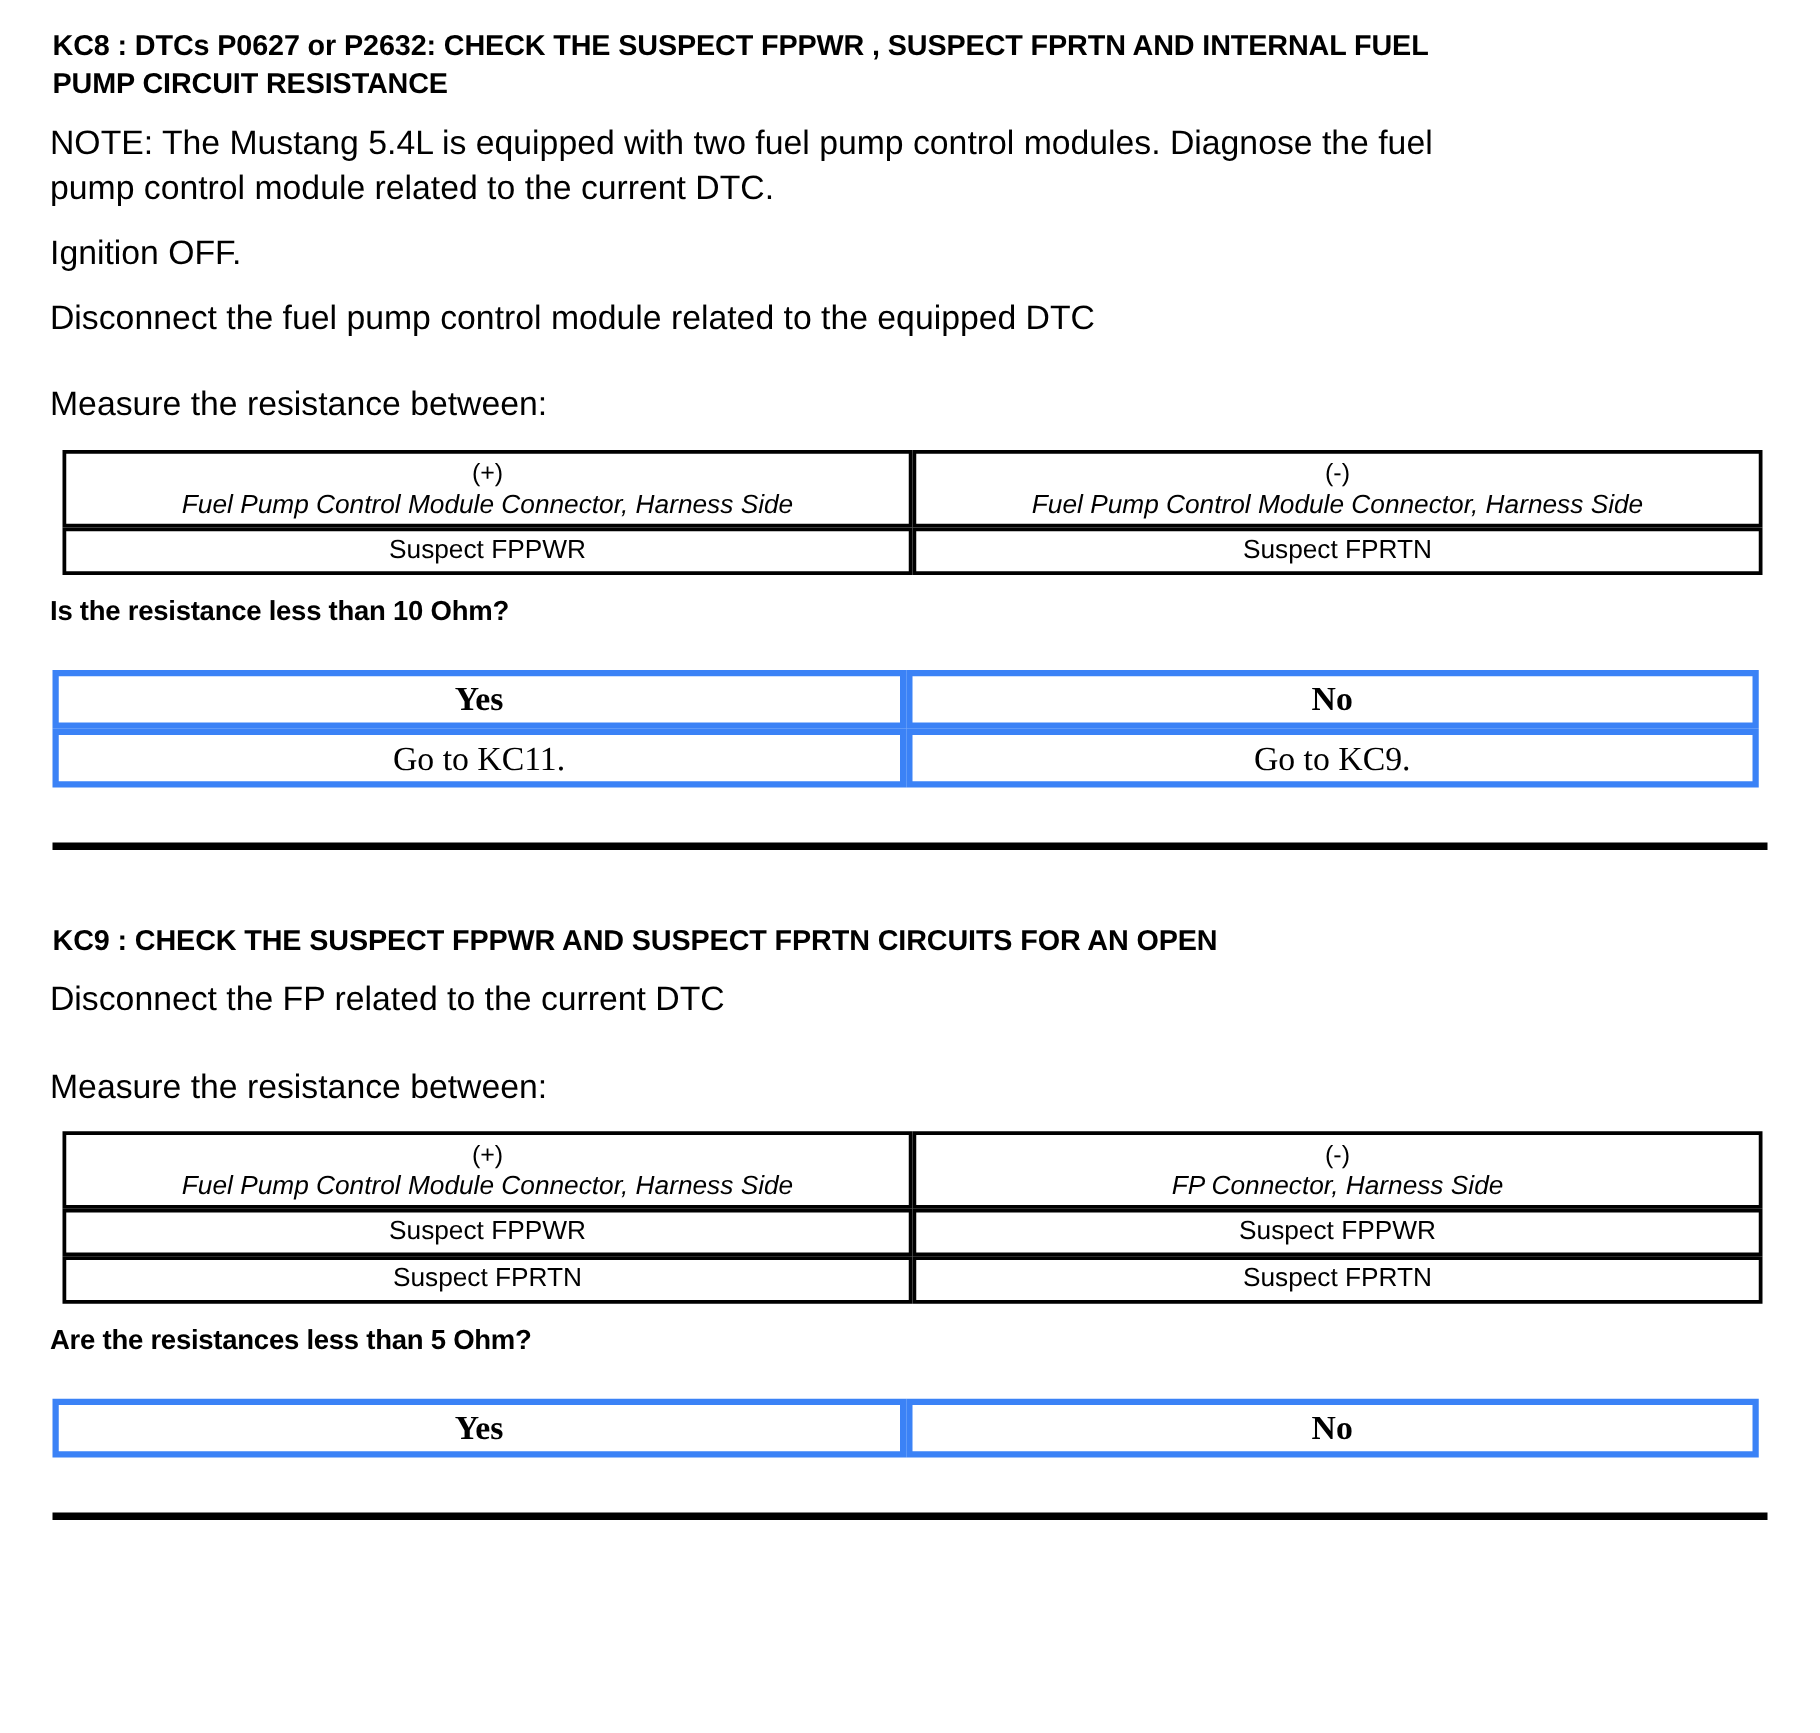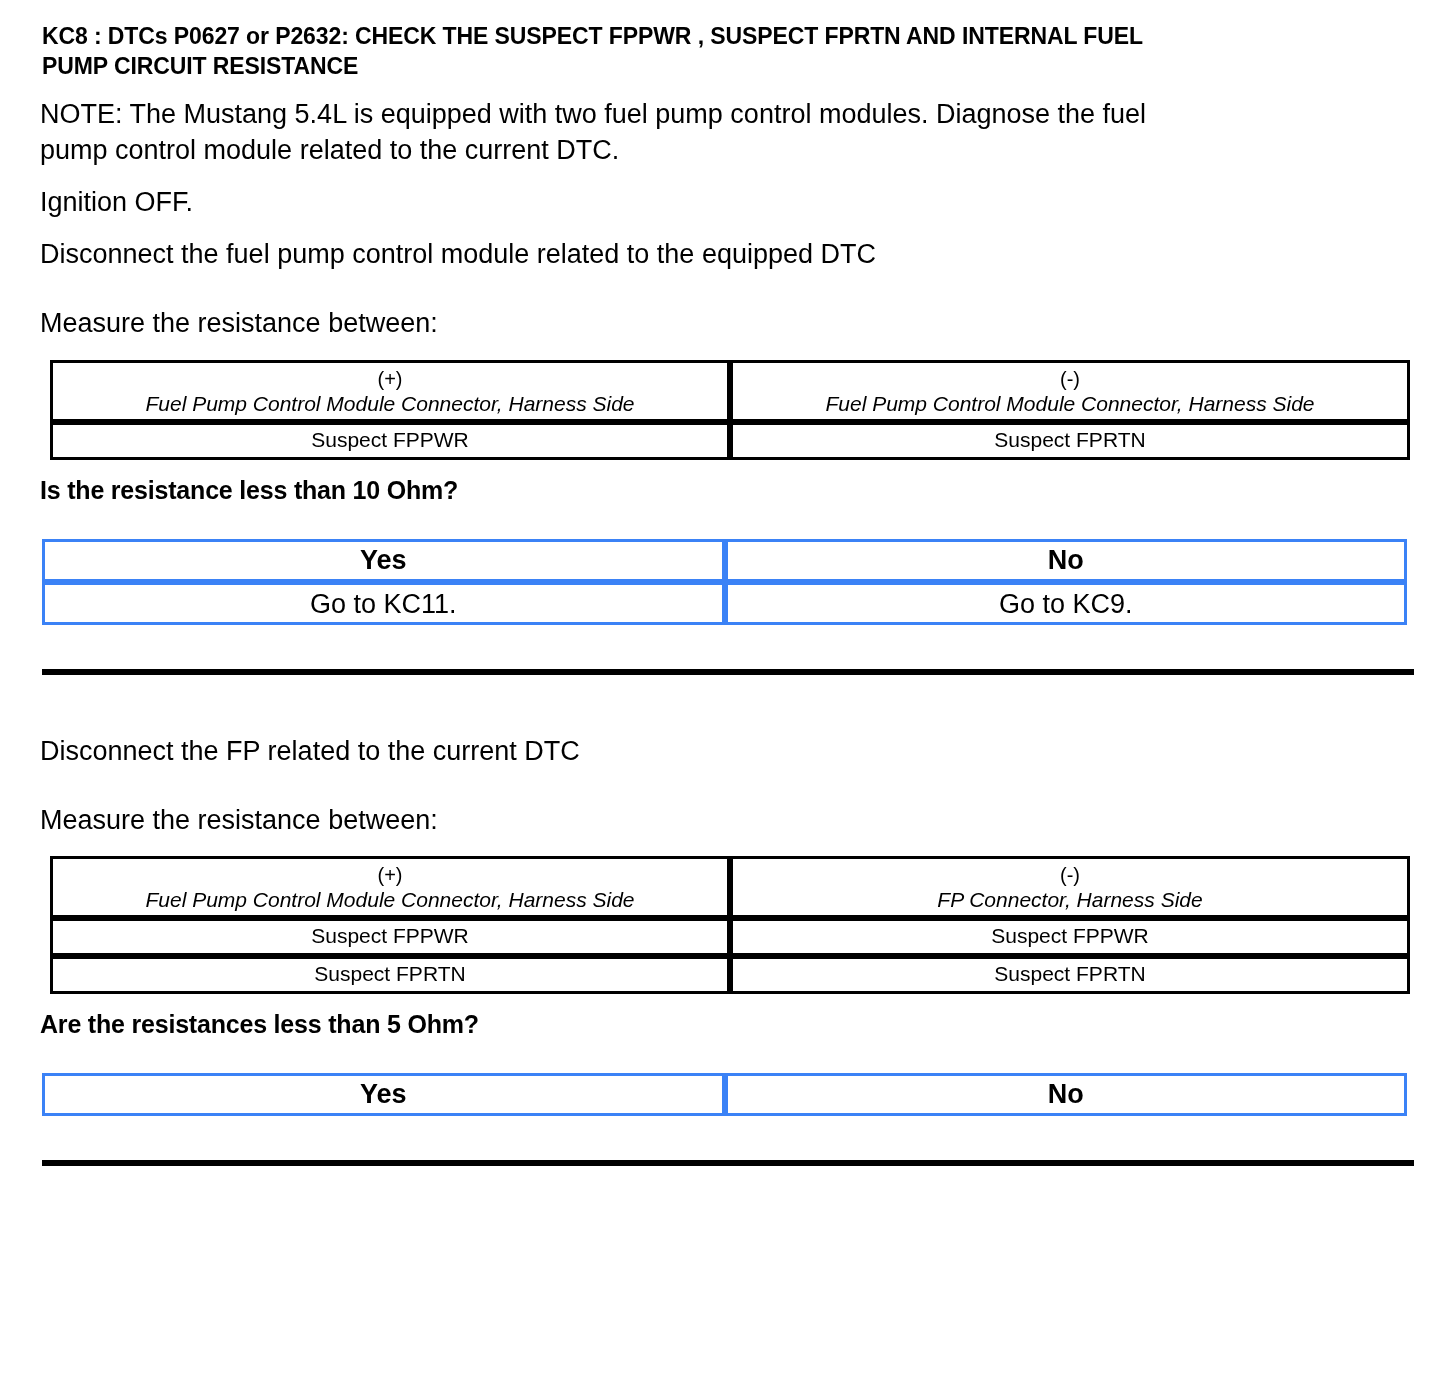--- a/index.html
+++ b/index.html
@@ -35,21 +35,21 @@
     font-weight: normal;
     line-height: 1.34;
     margin: 0 0 16px 0;
     max-width: 1380px;
   }
   .para.tight {
     margin-bottom: 18px;
     margin-top: 33px;
   }
   .question {
-    font-size: 25px;
+    font-size: 22px;
     font-weight: bold;
     margin: 16px 0 0 0;
     letter-spacing: -0.2px;
   }
 
   
   table.meas {
     border-collapse: separate;
     border-spacing: 0;
     width: 1360px;
@@ -82,24 +82,25 @@
 
   
   table.yesno {
     border-collapse: separate;
     border-spacing: 0;
     width: 1365px;
     margin: 34px 0 0 2px;
     table-layout: fixed;
   }
   table.yesno td {
-    border: 3px solid #3b82f6;
+    border: 5px solid #3b82f6;
     vertical-align: middle;
     font-size: 27px;
     padding: 2px 6px 4px 6px;
+    font-family: Liberation Serif, serif;
   }
   table.yesno td.hdr {
     text-align: center;
     font-weight: bold;
     font-size: 27px;
     padding-top: 3px;
     padding-bottom: 3px;
   }
   table.yesno td.ans {
     text-align: center;
@@ -169,20 +170,21 @@
     </tbody>
       </table>
 
     <hr class="divider">
   </div>
 
   <div class="gap-lg"></div>
 
   <div class="section">
 
+    <div class="sec-title">KC9 : CHECK THE SUSPECT FPPWR AND SUSPECT FPRTN CIRCUITS FOR AN OPEN</div>
 
     <p class="para">Disconnect the FP related to the current DTC</p>
     <p class="para tight">Measure the resistance between:</p>
 
     <table class="meas">
       <tbody>
           <tr>
         <td class="head">
           <span class="sign">(+)</span>
           <span class="loc">Fuel Pump Control Module Connector, Harness Side</span>

